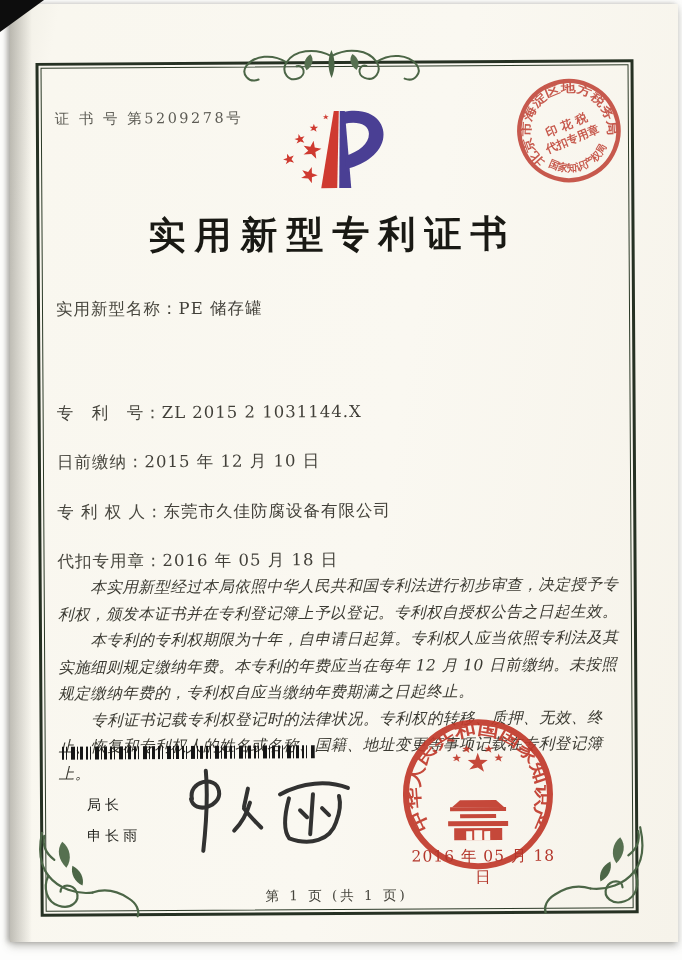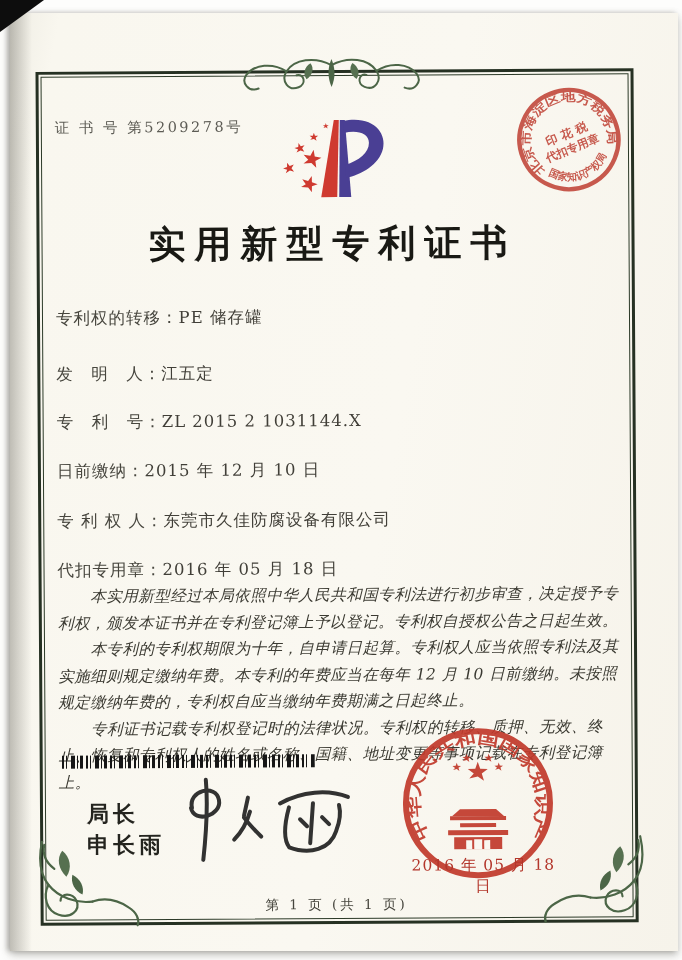--- a/index.html
+++ b/index.html
@@ -8,21 +8,21 @@
     background:#fdfdfc;
     font-family:"DejaVu Serif","Liberation Serif",serif;
   }
   .photo{position:absolute;inset:0;}
   
   .corner-wedge{
     position:absolute;left:0;top:0;width:44px;height:32px;background:#0d0d0d;
     clip-path:polygon(0 0,100% 0,0 100%);z-index:5;
   }
   .paper{
-    position:absolute;left:10px;top:13px;width:668px;height:938px;
+    position:absolute;left:10px;top:4px;width:668px;height:938px;
     background:linear-gradient(100deg,#efede4 0%,#f9f7ef 6%,#faf8f1 55%,#f6f3ea 100%);
     box-shadow:0 4px 8px rgba(90,88,80,.35), -3px 0 5px rgba(80,78,70,.35);
   }
   .paper-edge-shade{
     position:absolute;left:0;top:0;bottom:0;width:22px;
     background:linear-gradient(90deg,rgba(120,118,110,.45),rgba(120,118,110,0));
   }
   .cert{position:absolute;inset:0;transform:rotate(-0.35deg);transform-origin:50% 50%;}
 
   .frame{
@@ -67,22 +67,22 @@
       repeating-linear-gradient(90deg,
         #161616 0 2px, transparent 2px 4px,
         #161616 4px 5px, transparent 5px 9px,
         #161616 9px 13px, transparent 13px 15px,
         #161616 15px 16px, transparent 16px 18px,
         #161616 18px 21px, transparent 21px 24px);
   }
 
   .commissioner{
     position:absolute;left:75px;top:784px;
-    font-size:22px;color:#24241f;letter-spacing:4px;line-height:31px;
-    font-weight:700;
+    font-size:14px;color:#24241f;letter-spacing:4px;line-height:31px;
+    font-weight:400;
   }
   .signature{position:absolute;left:150px;top:760px;width:205px;height:92px;}
 
   .seal{position:absolute;left:388px;top:712px;width:156px;height:158px;z-index:4;}
   .seal-date{
     position:absolute;left:396px;top:843px;width:150px;text-align:center;
     font-size:15.5px;color:#b3362b;letter-spacing:1px;z-index:5;font-weight:500;
   }
   .tax-stamp{position:absolute;left:505px;top:72px;width:112px;height:112px;z-index:4;}
 
@@ -164,22 +164,21 @@
           <use href="#star-l" transform="translate(49,41) scale(0.55) rotate(-15)" fill="#cf3a30"></use>
           <use href="#star-l" transform="translate(61,52) scale(0.95) rotate(10)" fill="#cf3a30"></use>
           <use href="#star-l" transform="translate(38,61) scale(0.6) rotate(-20)" fill="#cf3a30"></use>
           <use href="#star-l" transform="translate(58,77) scale(0.85) rotate(18)" fill="#cf3a30"></use>
           <use href="#star-l" transform="translate(75,19) scale(0.3)" fill="#cf3a30"></use>
         </svg>
       </div>
 
       <div class="title">实用新型专利证书</div>
 
-      <div class="field f0"><span class="label">专利权的转移：</span><span class="value">PE 储存罐</span></div>
-      <div class="field f1"><span class="label">发　明　人：</span><span class="value">江五定</span></div>
+      <div class="field f0"><span class="label">实用新型名称：</span><span class="value">PE 储存罐</span></div>
       <div class="field f2"><span class="label">专　利　号：</span><span class="value">ZL 2015 2 1031144.X</span></div>
       <div class="field f3"><span class="label">日前缴纳：</span><span class="value">2015 年 12 月 10 日</span></div>
       <div class="field f4"><span class="label">专 利 权 人：</span><span class="value">东莞市久佳防腐设备有限公司</span></div>
       <div class="field f5"><span class="label">代扣专用章：</span><span class="value">2016 年 05 月 18 日</span></div>
 
       <div class="body-text">
         <p>本实用新型经过本局依照中华人民共和国专利法进行初步审查，决定授予专利权，颁发本证书并在专利登记簿上予以登记。专利权自授权公告之日起生效。</p>
         <p>本专利的专利权期限为十年，自申请日起算。专利权人应当依照专利法及其实施细则规定缴纳年费。本专利的年费应当在每年 12 月 10 日前缴纳。未按照规定缴纳年费的，专利权自应当缴纳年费期满之日起终止。</p>
         <p>专利证书记载专利权登记时的法律状况。专利权的转移、质押、无效、终止、恢复和专利权人的姓名或名称、国籍、地址变更等事项记载在专利登记簿上。</p>
       </div>

